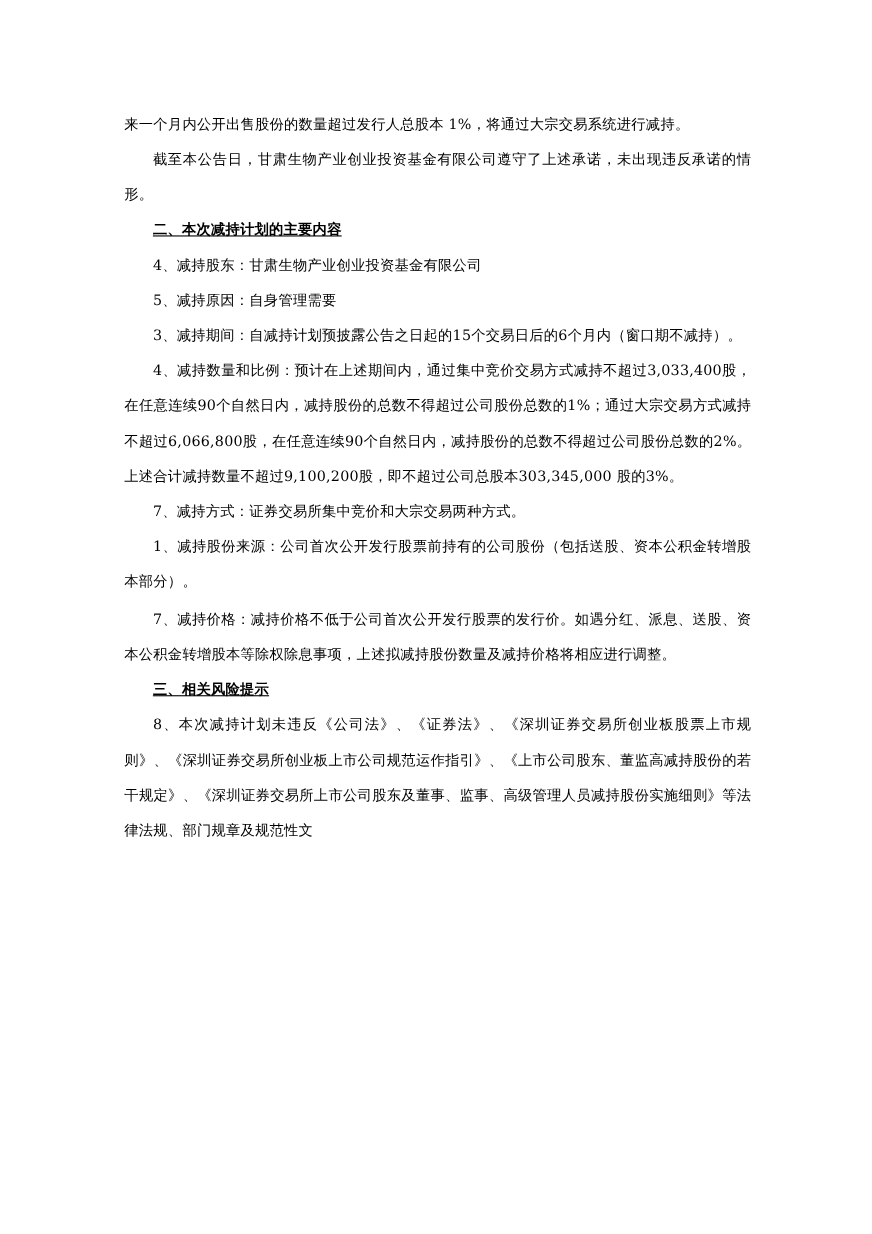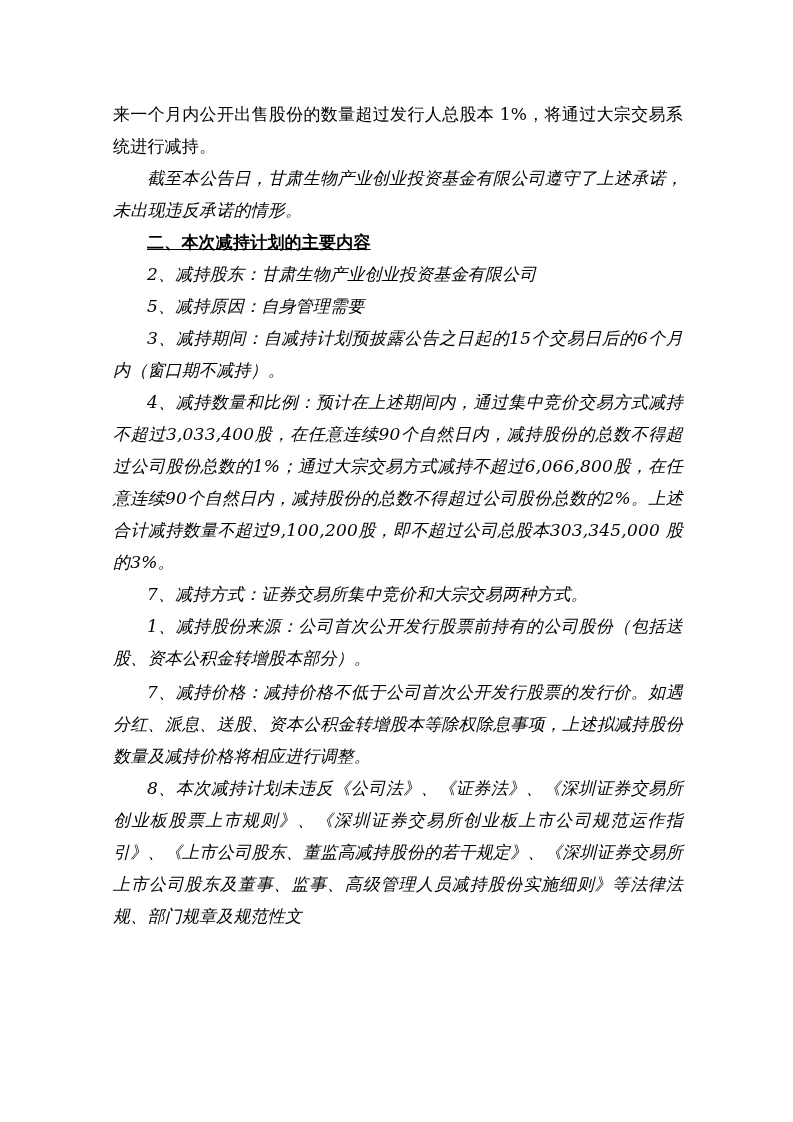--- a/index.html
+++ b/index.html
@@ -20,51 +20,51 @@
     overflow: hidden;
   }
   .content {
     position: absolute;
     left: 113px;
     top: 98px;
     width: 570px;
   }
   p {
     margin: 0;
-    font-size: 17px;
+    font-size: 13px;
     line-height: 32px;
     text-align: justify;
     text-justify: inter-ideograph;
     color: #000;
     letter-spacing: 0.2px;
   }
   p.indent {
     text-indent: 2em;
-    font-style: italic;
   }
   p.heading {
     text-indent: 2em;
     font-weight: bold;
     text-decoration: underline;
   }
   .gap-sm { height: 2px; }
 </style>
 </head>
 <body>
 
 <div class="page">
   <div class="content">
 
     <p class="">来一个月内公开出售股份的数量超过发行人总股本 1%，将通过大宗交易系统进行减持。</p>
     <p class="indent">截至本公告日，甘肃生物产业创业投资基金有限公司遵守了上述承诺，未出现违反承诺的情形。</p>
     <p class="heading">二、本次减持计划的主要内容</p>
-    <p class="indent">2、减持股东：甘肃生物产业创业投资基金有限公司</p>
+    <p class="indent">4、减持股东：甘肃生物产业创业投资基金有限公司</p>
     <p class="indent">5、减持原因：自身管理需要</p>
     <p class="indent">3、减持期间：自减持计划预披露公告之日起的15个交易日后的6个月内（窗口期不减持）。</p>
     <p class="indent">4、减持数量和比例：预计在上述期间内，通过集中竞价交易方式减持不超过3,033,400股，在任意连续90个自然日内，减持股份的总数不得超过公司股份总数的1%；通过大宗交易方式减持不超过6,066,800股，在任意连续90个自然日内，减持股份的总数不得超过公司股份总数的2%。上述合计减持数量不超过9,100,200股，即不超过公司总股本303,345,000 股的3%。</p>
     <p class="indent">7、减持方式：证券交易所集中竞价和大宗交易两种方式。</p>
     <p class="indent">1、减持股份来源：公司首次公开发行股票前持有的公司股份（包括送股、资本公积金转增股本部分）。</p>
     <div class="gap-sm"></div>
     <p class="indent">7、减持价格：减持价格不低于公司首次公开发行股票的发行价。如遇分红、派息、送股、资本公积金转增股本等除权除息事项，上述拟减持股份数量及减持价格将相应进行调整。</p>
+    <p class="heading">三、相关风险提示</p>
     <p class="indent">8、本次减持计划未违反《公司法》、《证券法》、《深圳证券交易所创业板股票上市规则》、《深圳证券交易所创业板上市公司规范运作指引》、《上市公司股东、董监高减持股份的若干规定》、《深圳证券交易所上市公司股东及董事、监事、高级管理人员减持股份实施细则》等法律法规、部门规章及规范性文</p>
 
   </div>
 </div>
 
 </body></html>

